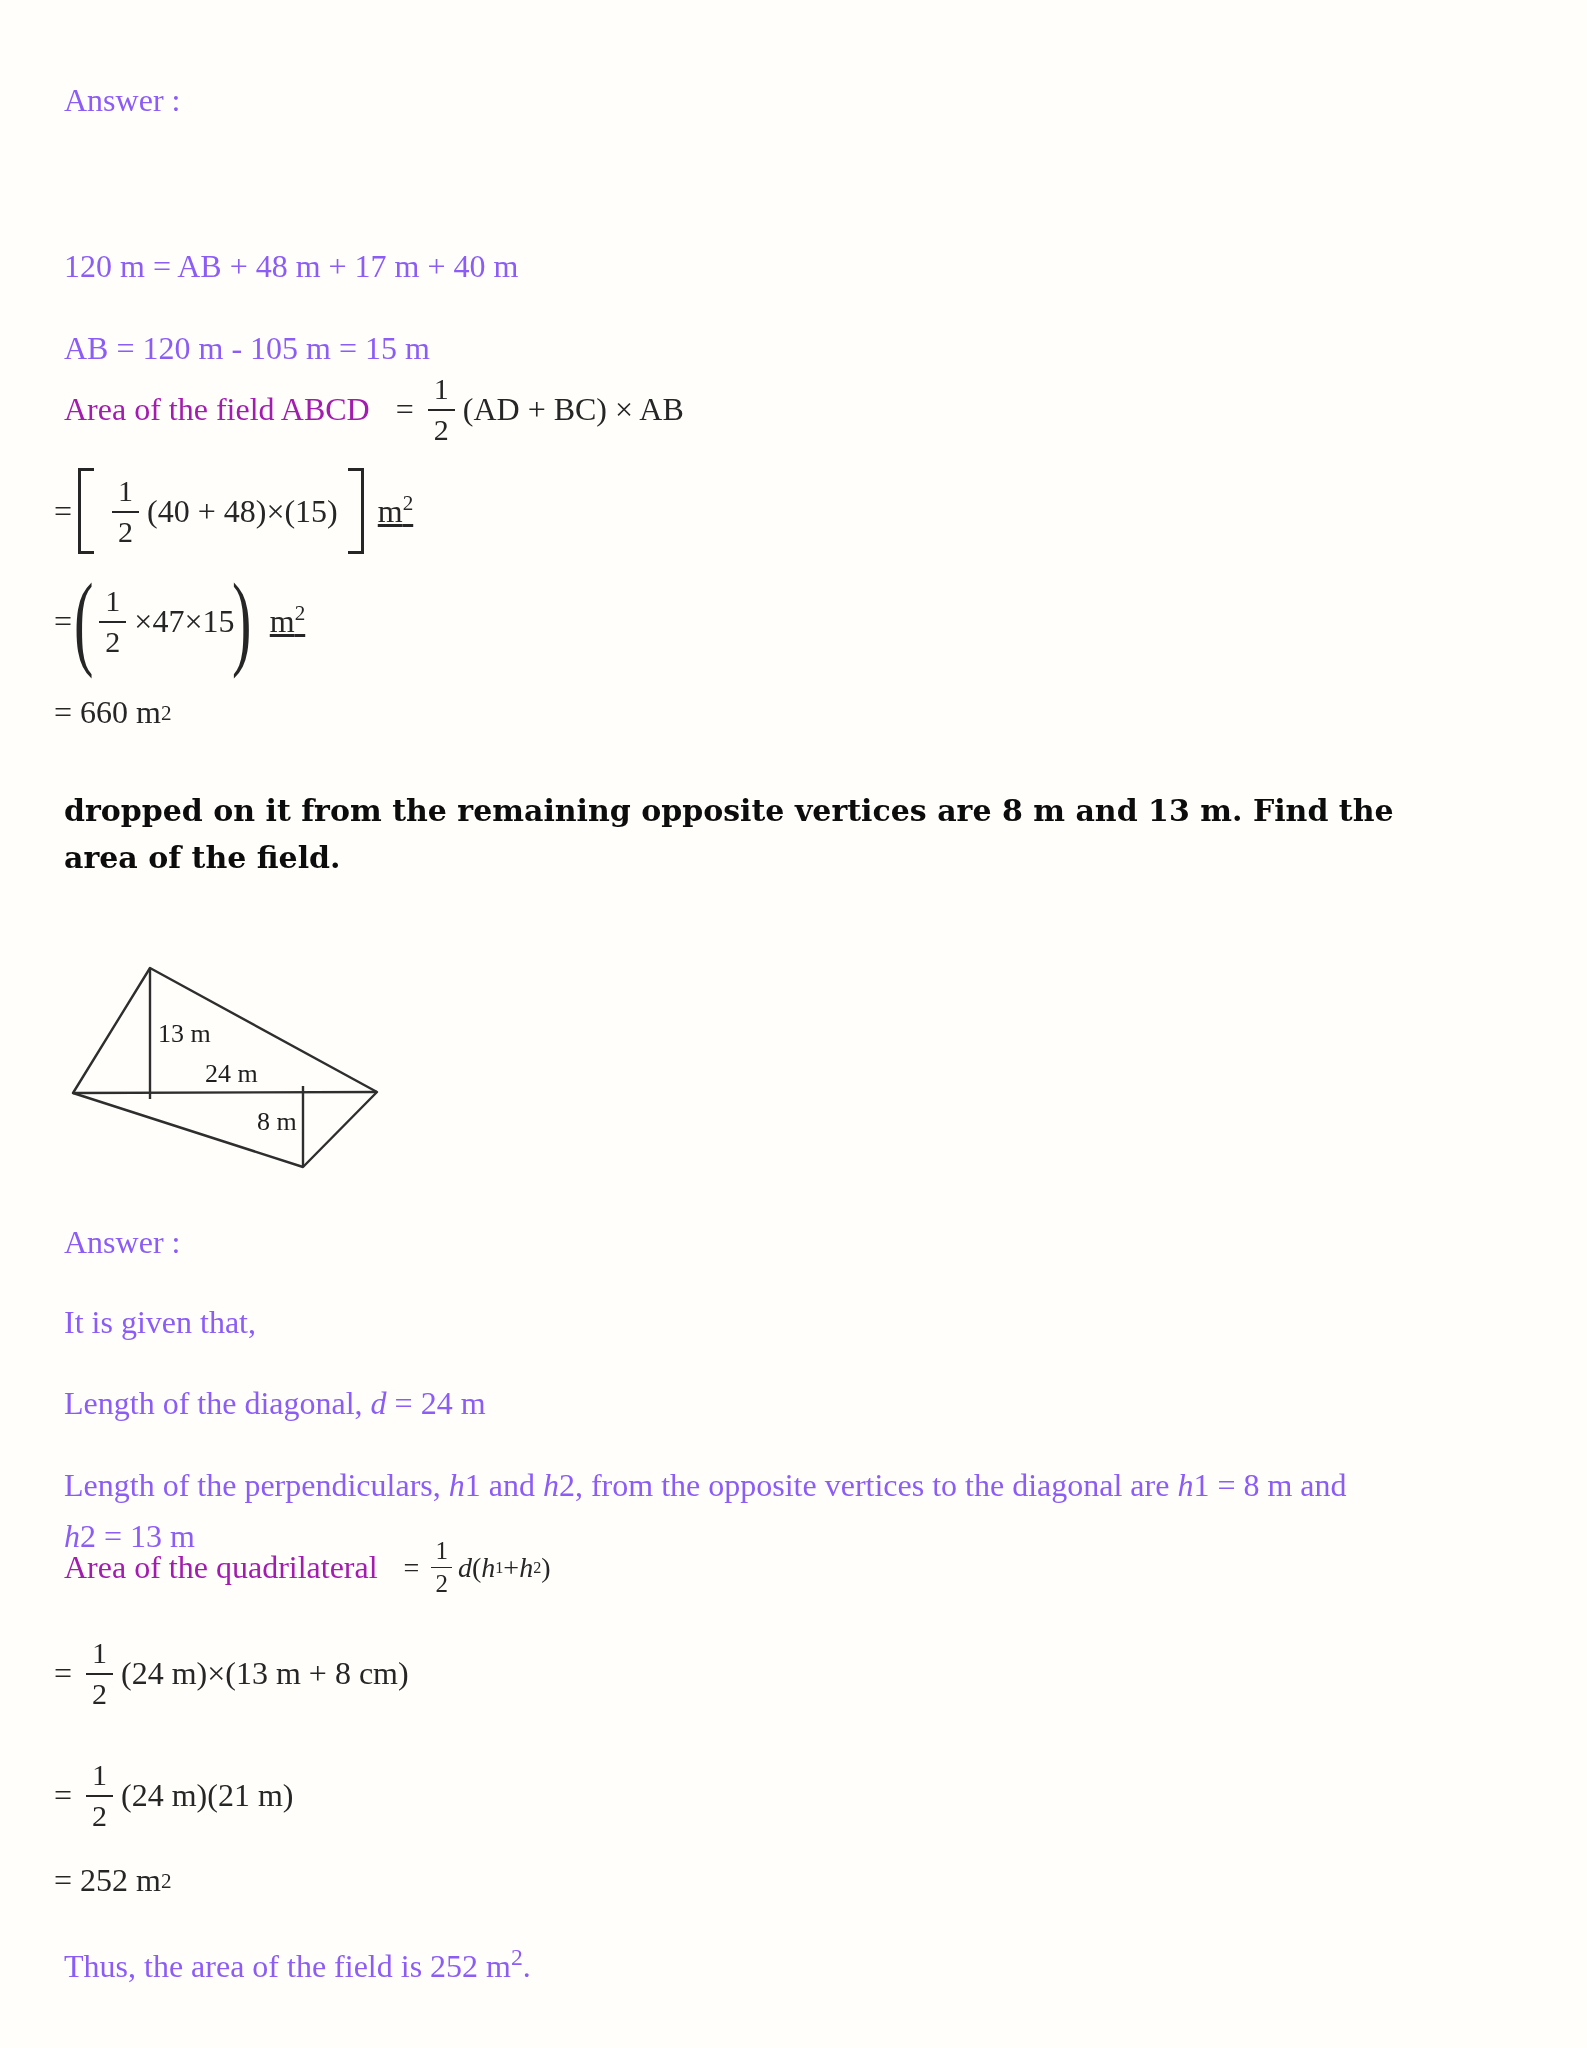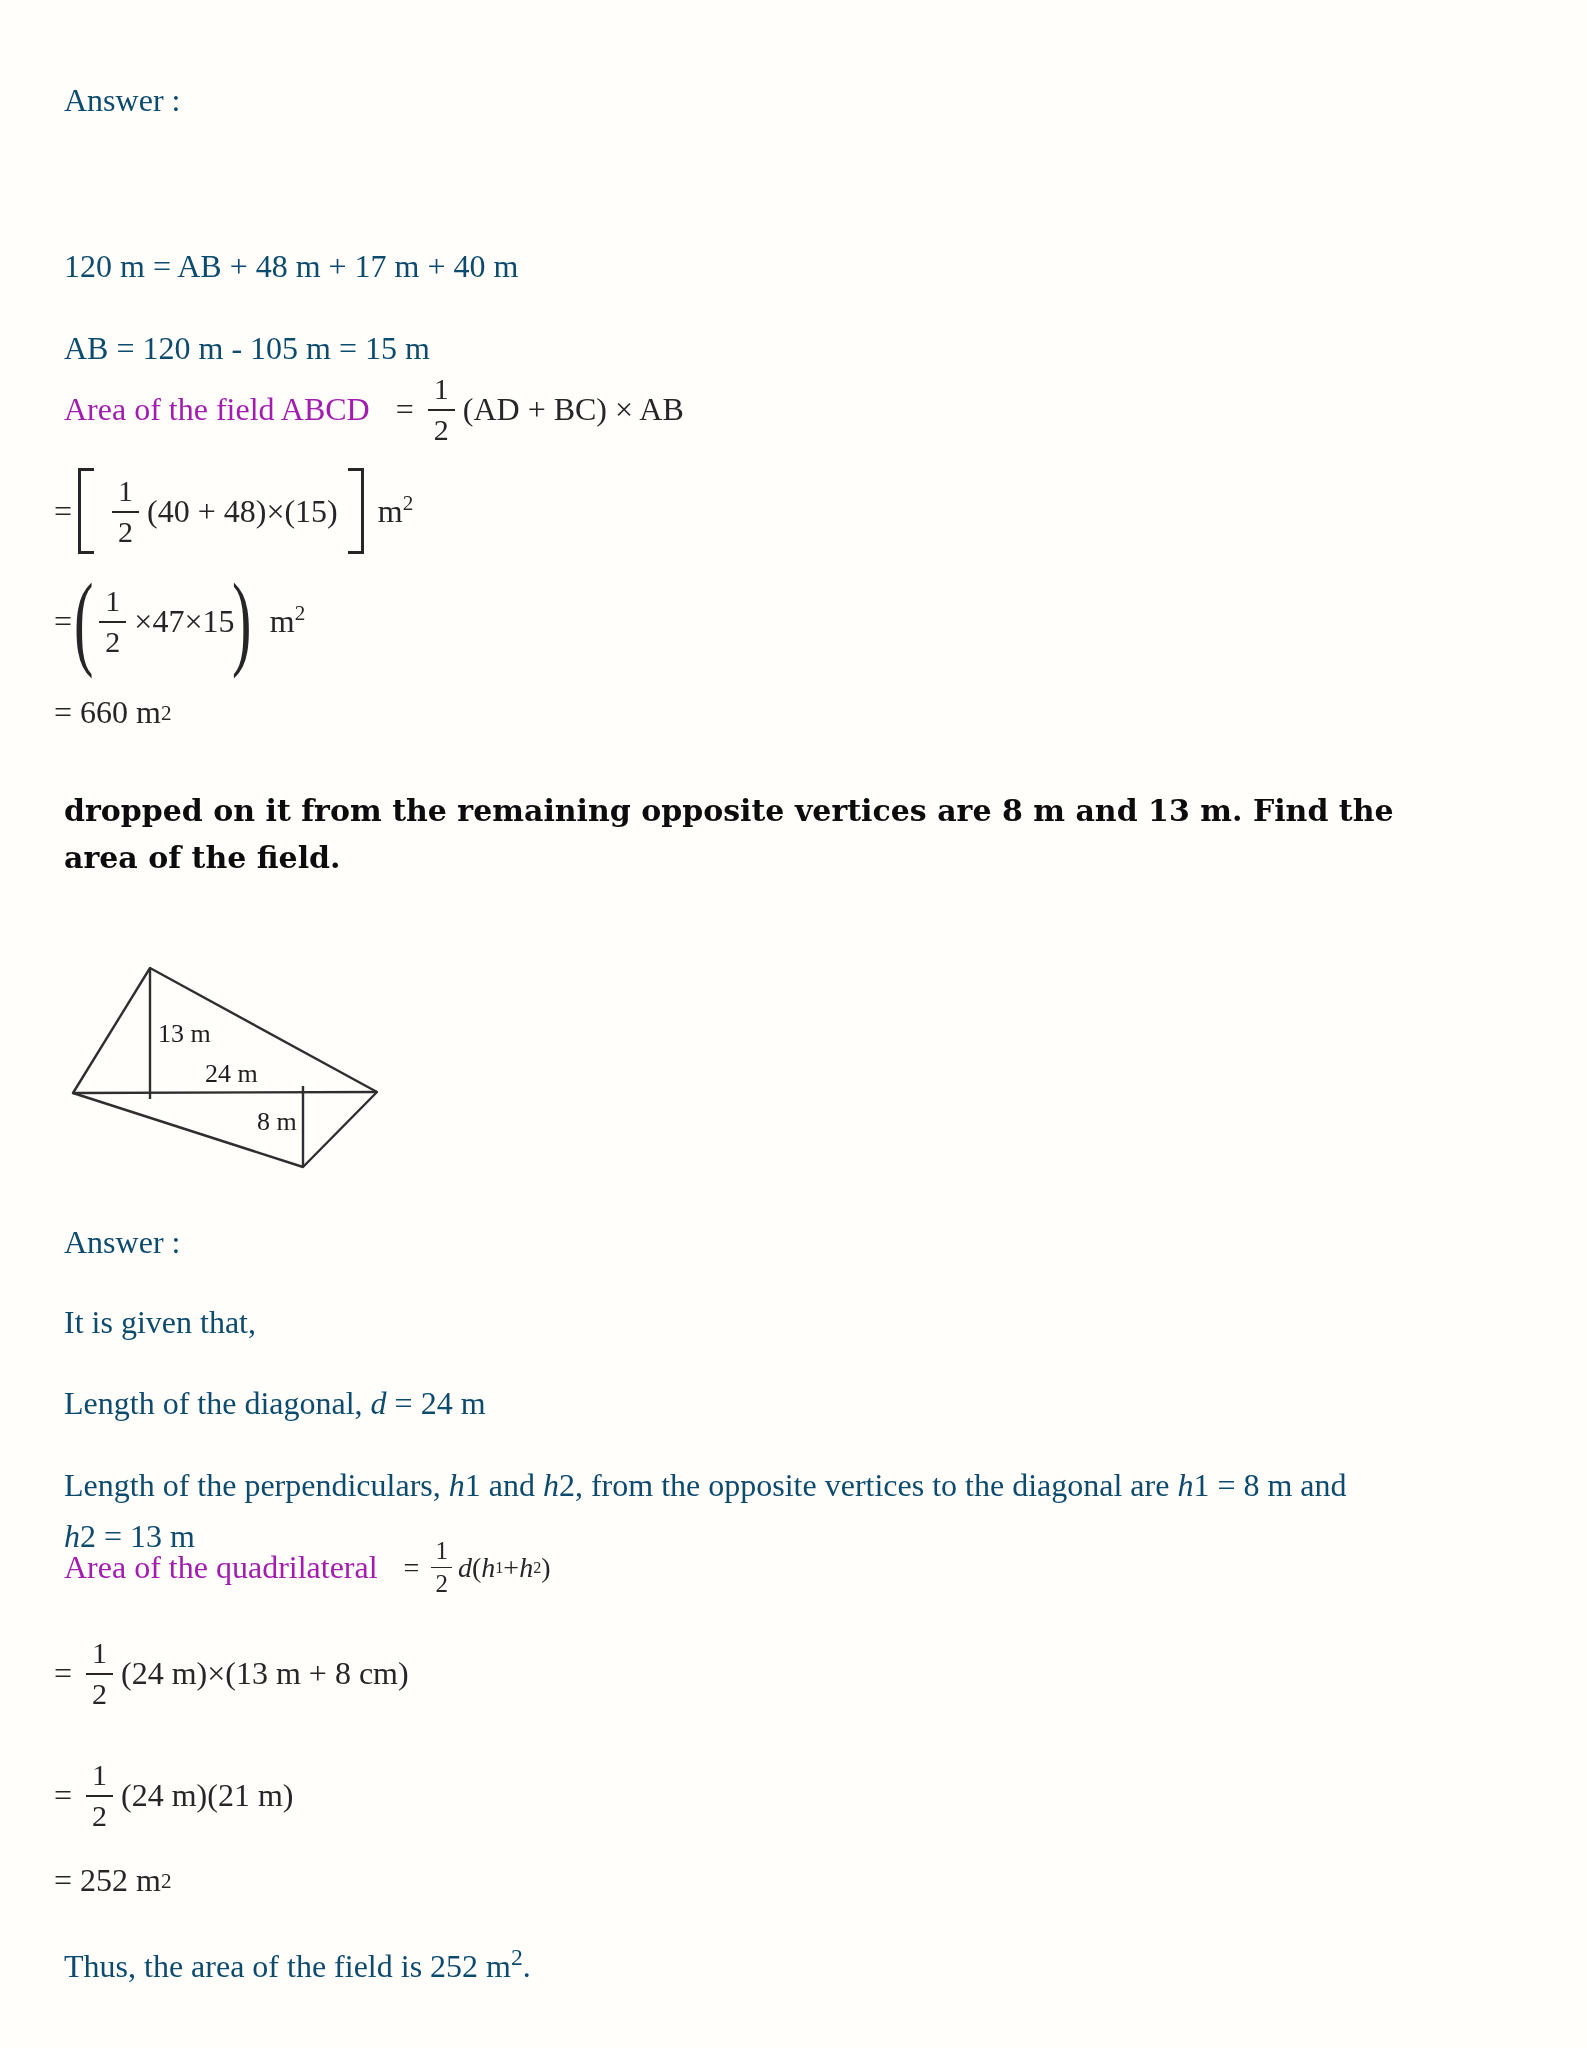--- a/index.html
+++ b/index.html
@@ -6,21 +6,21 @@
   .page{
     position:relative;
     width:1587px;height:2048px;
     margin:0 auto;
     background:#fffefb;
     font-family:"Liberation Serif",serif;
     color:#252f87;
     overflow:hidden;
   }
   .abs{position:absolute;left:64px;}
-  .blue{color:#0c4a6e;}
+  .blue{color:#8b5cf6;}
   .body-text{font-size:32px;line-height:1.3;}
   .ital{font-style:italic;}
   
   .eq-row{
     position:absolute;left:54px;
     display:flex;align-items:center;
     font-family:"Liberation Serif",serif;
     color:#262626;font-size:32px;
   }
   .eq-label{color:#a21caf;margin-right:26px;white-space:nowrap;}
@@ -36,21 +36,21 @@
   .grp{display:inline-flex;align-items:center;}
   .sqb{width:13px;align-self:stretch;margin:-6px 0;border:3px solid #262626;}
   .sqb-l{border-right:none;margin-right:10px;}
   .sqb-r{border-left:none;margin-left:10px;}
   .bigp{
     display:inline-block;font-size:106px;line-height:0;
     font-weight:300;transform:scaleX(0.55);color:#262626;
   }
   .bigp-l{margin:0 -10px 0 -12px;}
   .bigp-r{margin:0 -4px 0 -10px;}
-  .unit{margin-left:14px;white-space:nowrap;}
+  .unit{margin-left:14px;white-space:nowrap;text-decoration:underline;}
   sup.u2{font-size:0.66em;vertical-align:super;line-height:0;}
   sup.bigsup{font-size:0.74em;vertical-align:super;line-height:0;}
   sub.hsub{font-size:0.58em;vertical-align:sub;line-height:0;}
   .small-math{font-size:28px;}
   
   .q4{
     font-family:"DejaVu Serif",serif;font-weight:700;
     font-size:30px;line-height:1.55;color:#0c0c0c;
     width:1460px;
   }

